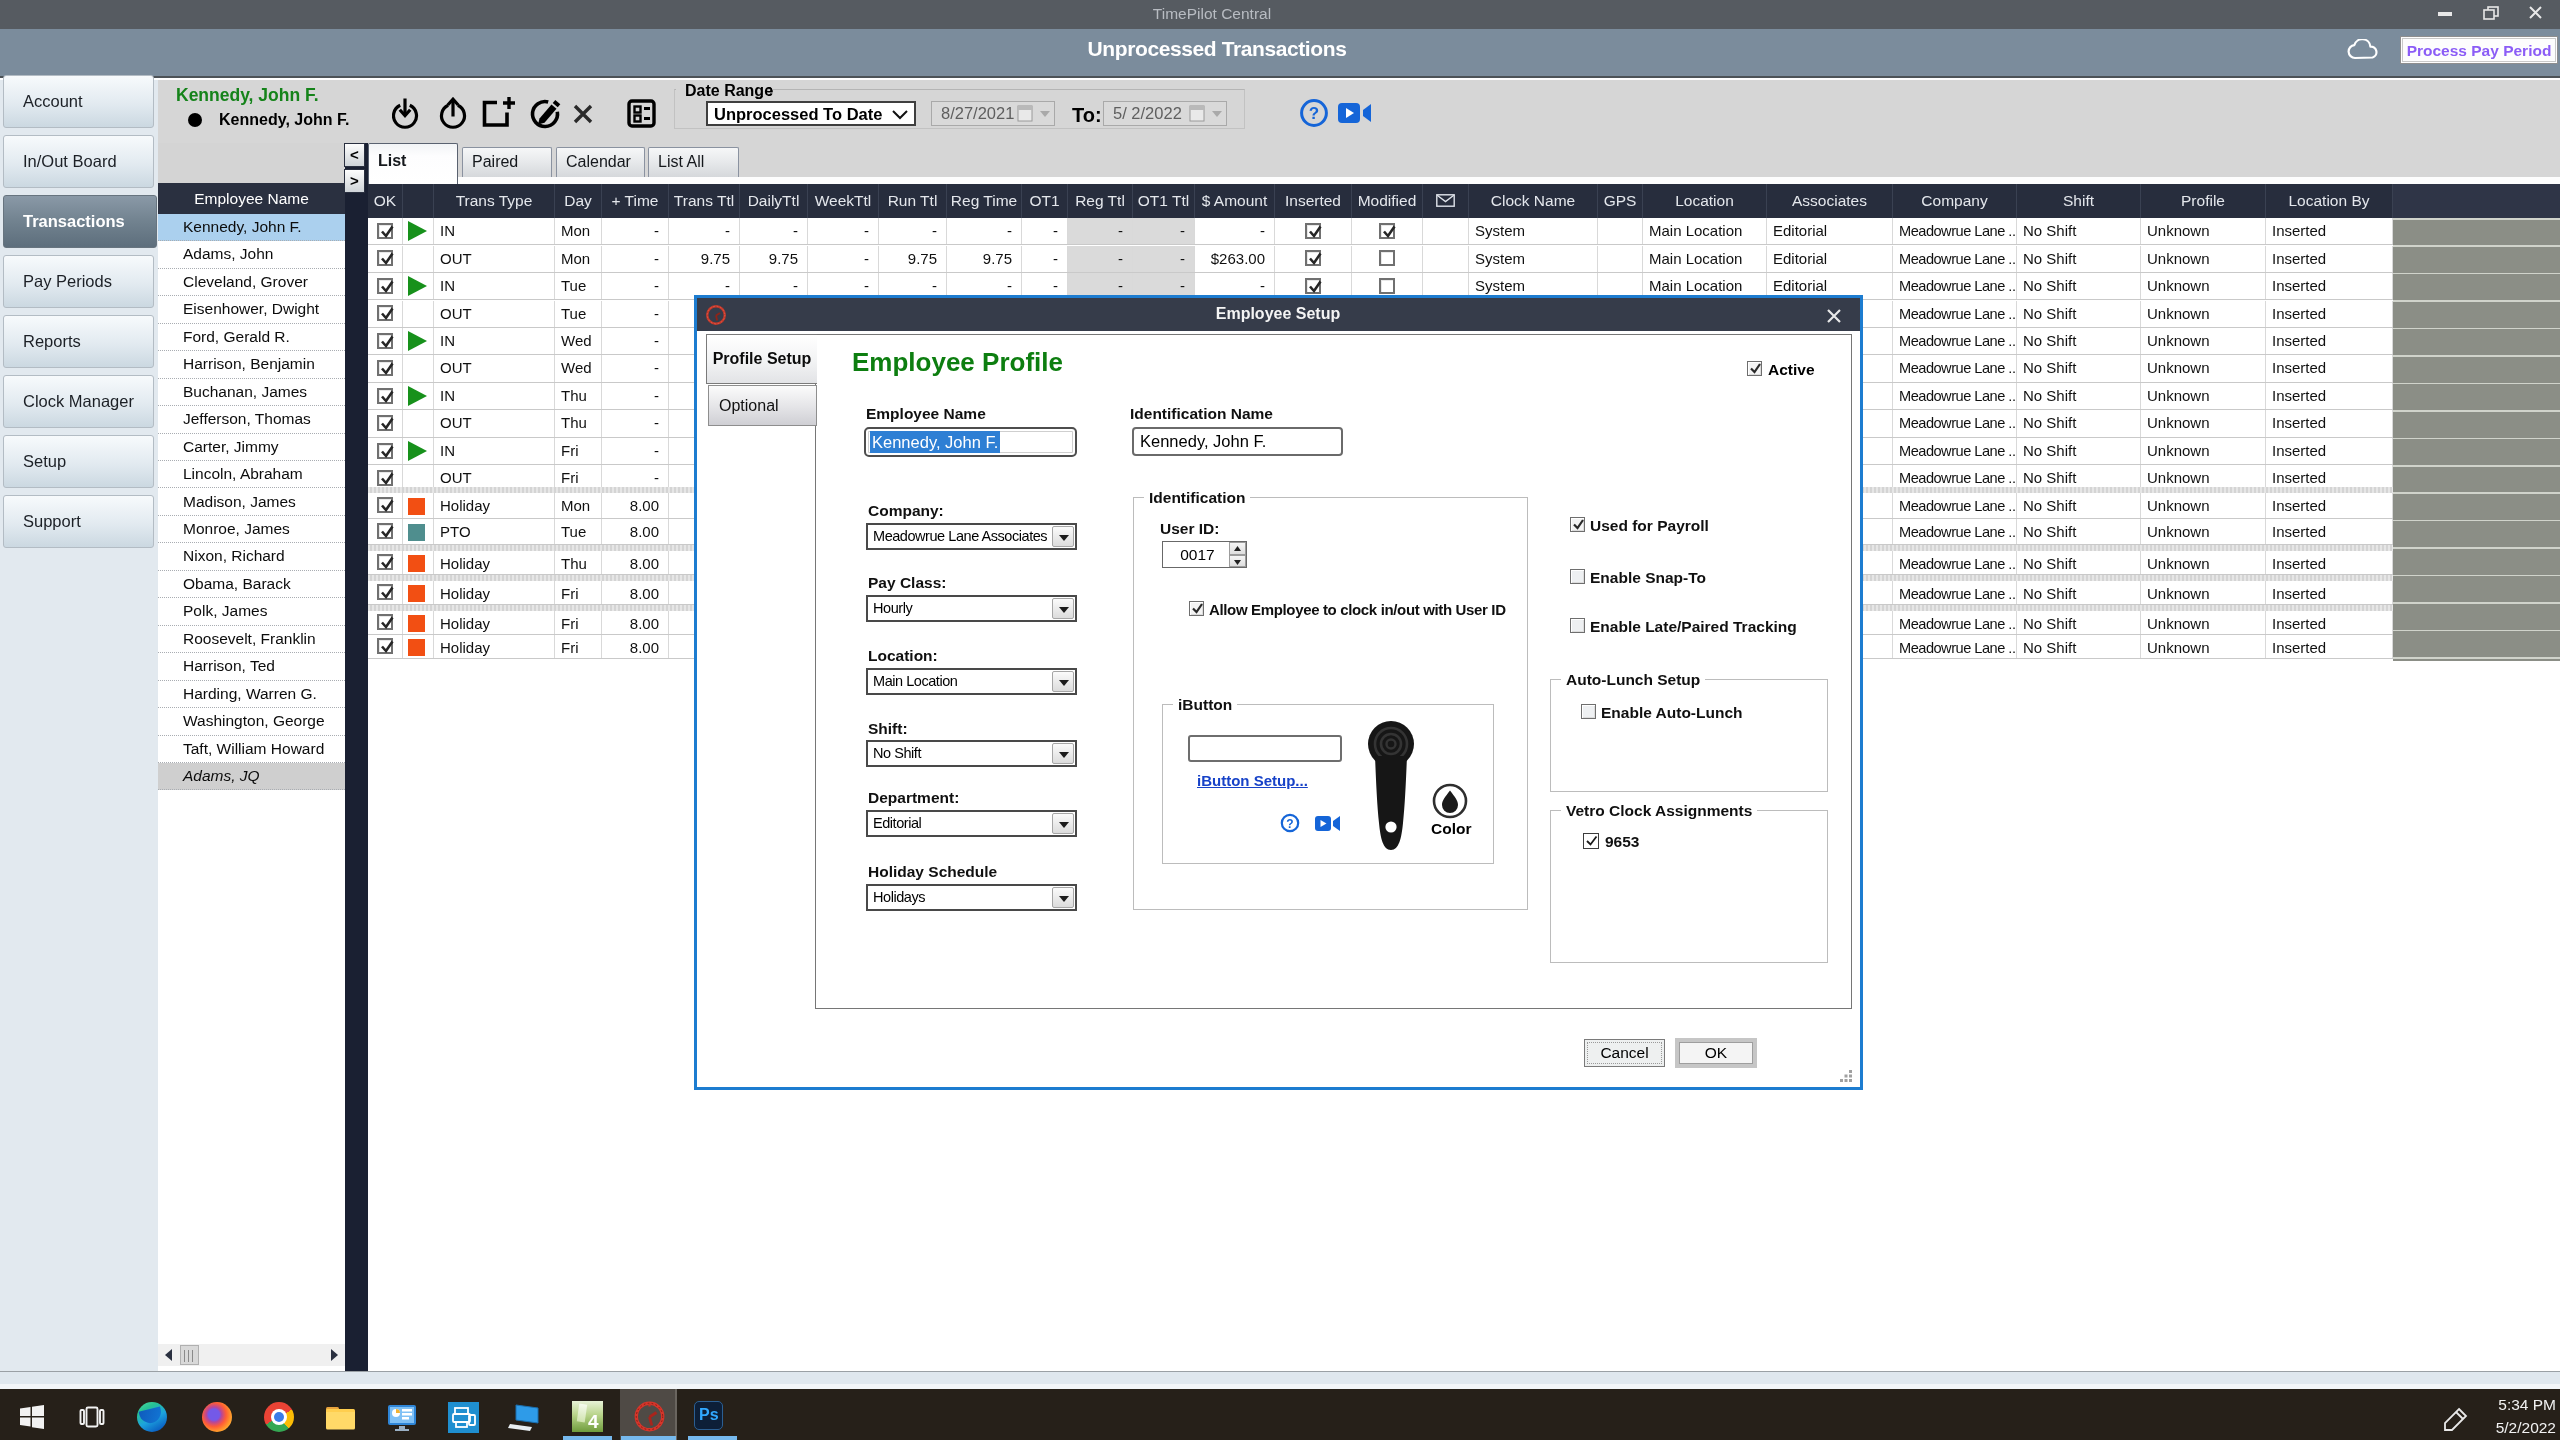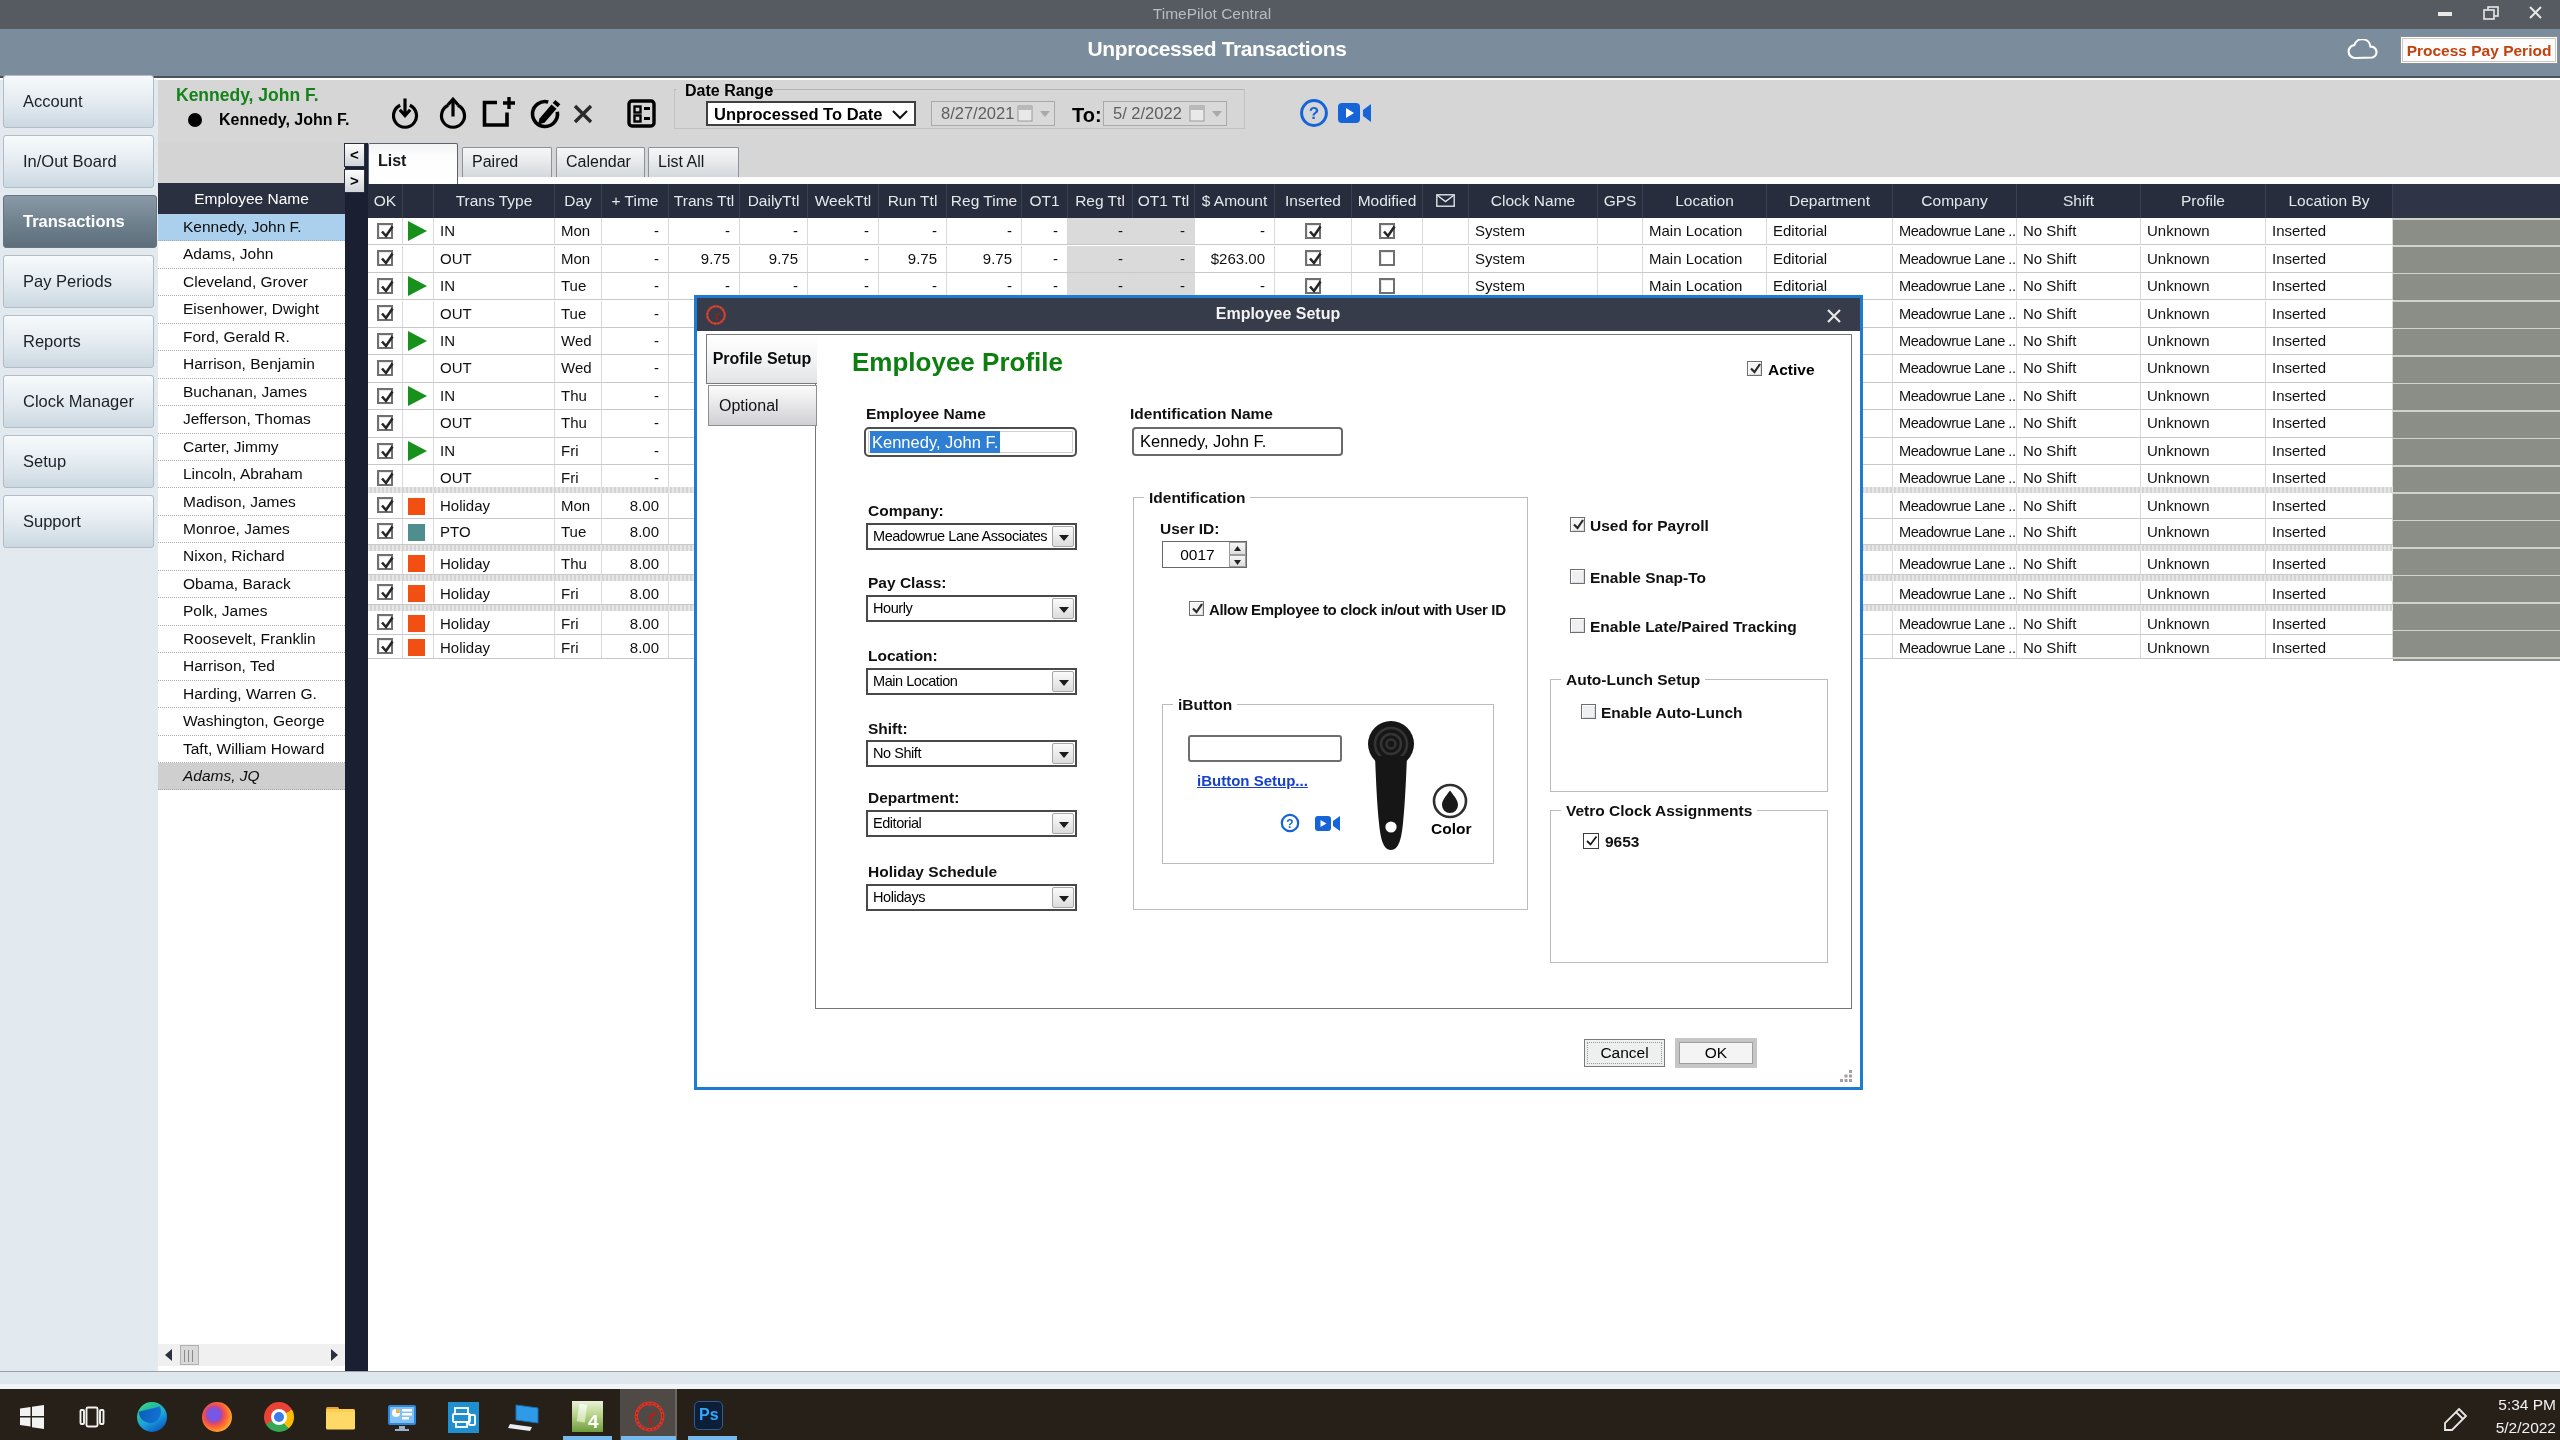--- a/index.html
+++ b/index.html
@@ -50,21 +50,21 @@
  <rect x="52" y="3" width="10" height="9" fill="none" stroke="#e8e8e8" stroke-width="1.6"></rect>
  <rect x="48" y="6" width="10" height="9" fill="#565b61" stroke="#e8e8e8" stroke-width="1.6"></rect>
  <path d="M94 3 L105 14 M105 3 L94 14" stroke="#e8e8e8" stroke-width="2"></path>
 </svg>
 <div class="abs appheader"></div>
 <div class="abs apptitle" style="">Unprocessed Transactions</div>
 <svg class="abs" style="left:2346px;top:39px" width="36" height="24" viewBox="0 0 36 24">
  <path d="M9 19 a6.5 6.5 0 0 1 -0.6 -12.96 A8.2 8.2 0 0 1 24.4 7.6 a5.6 5.6 0 0 1 2.2 10.9 z" fill="none" stroke="#fff" stroke-width="2.2" stroke-linejoin="round"></path>
 </svg>
 <div class="abs" style="left:2400px;top:36px;width:158px;height:28px;background:#fdfdfd;border:1px solid #8e8e8e;box-shadow:inset 0 0 0 1px #fdfdfd,inset 0 0 0 2px #c9c9c9"></div>
-<div class="abs b" style="left:2400px;top:42px;width:158px;text-align:center;font-size:15.5px;color:#c2410c">Process Pay Period</div>
+<div class="abs b" style="left:2400px;top:42px;width:158px;text-align:center;font-size:15.5px;color:#8b5cf6">Process Pay Period</div>
 <div class="abs toolbar"></div>
 <div class="abs sidebar"></div>
 <div class="abs sbtn" style="top:75px">Account</div>
 <div class="abs sbtn" style="top:135px">In/Out Board</div>
 <div class="abs sbtn sel" style="top:195px">Transactions</div>
 <div class="abs sbtn" style="top:255px">Pay Periods</div>
 <div class="abs sbtn" style="top:315px">Reports</div>
 <div class="abs sbtn" style="top:375px">Clock Manager</div>
 <div class="abs sbtn" style="top:435px">Setup</div>
 <div class="abs sbtn" style="top:495px">Support</div>
@@ -153,21 +153,21 @@
 <div class="hcell" style="left:827px;width:80px">$ Amount</div>
 <div class="hcell" style="left:907px;width:77px">Inserted</div>
 <div class="hcell" style="left:984px;width:71px">Modified</div>
 <div class="hcell" style="left:1055px;width:46px"><svg width="19" height="13" viewBox="0 0 19 13" style="margin-top:10px">
         <rect x="0.8" y="0.8" width="17.4" height="11.4" fill="none" stroke="#dfe3ea" stroke-width="1.4"></rect>
         <path d="M1.2 1.2 L9.5 7.5 L17.8 1.2" fill="none" stroke="#dfe3ea" stroke-width="1.4"></path>
       </svg></div>
 <div class="hcell" style="left:1101px;width:129px">Clock Name</div>
 <div class="hcell" style="left:1230px;width:45px">GPS</div>
 <div class="hcell" style="left:1275px;width:124px">Location</div>
-<div class="hcell" style="left:1399px;width:126px">Department</div>
+<div class="hcell" style="left:1399px;width:126px">Associates</div>
 <div class="hcell" style="left:1525px;width:124px">Company</div>
 <div class="hcell" style="left:1649px;width:124px">Shift</div>
 <div class="hcell" style="left:1773px;width:125px">Profile</div>
 <div class="hcell" style="left:1898px;width:127px">Location By</div>
 <div class="hcell" style="left:2025px;width:167px;background:#2f3547;border-right:none"></div>
   </div>
 <div class="abs graycol"></div>
 <div class="row" style="top:218px;height:27.45px;border-bottom:1px solid #c9c9c9">
 <div class="cell" style="left:0px;width:35px;"></div>
 <div class="cell" style="left:35px;width:31px;"></div>

